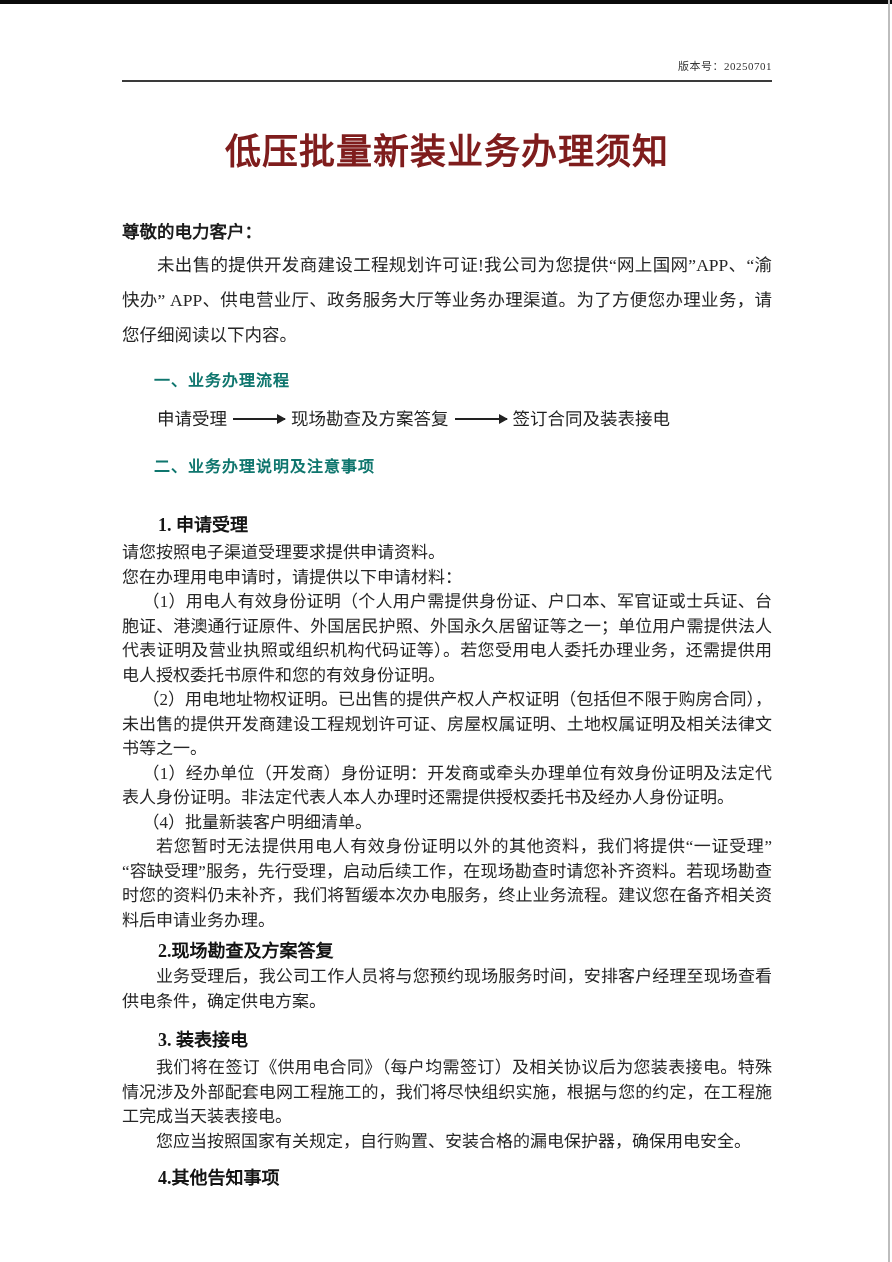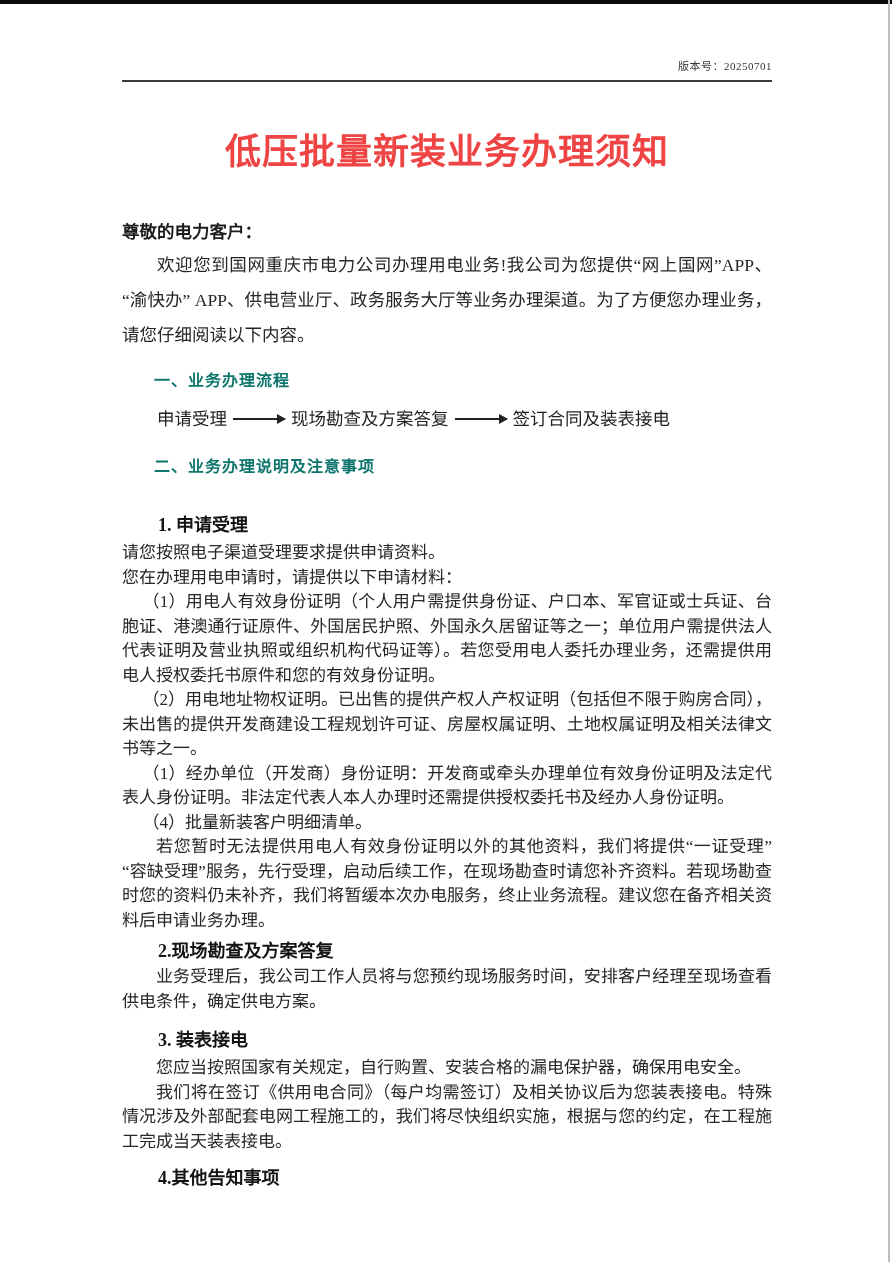--- a/index.html
+++ b/index.html
@@ -47,21 +47,21 @@
     border: 0;
     border-bottom: 2px solid #3a3a3a;
     height: 0;
   }
   .doc-title {
     margin: 46px 0 0 0;
     text-align: center;
     font-size: 36px;
     line-height: 48px;
     font-weight: bold;
-    color: #ef4444;
+    color: #7f1d1d;
     letter-spacing: 1px;
   }
   .salutation {
     margin: 44px 0 0 0;
     font-size: 17.5px;
     line-height: 24px;
     font-weight: bold;
     color: #1c1c1c;
   }
   .intro {
@@ -144,21 +144,21 @@
 
     <div class="header-row">
       <span>版本号：20250701</span>
     </div>
     <hr class="header-rule">
 
     <h1 class="doc-title">低压批量新装业务办理须知</h1>
 
     <p class="salutation">尊敬的电力客户：</p>
 
-    <p class="intro">欢迎您到国网重庆市电力公司办理用电业务!我公司为您提供“网上国网”APP、“渝快办” APP、供电营业厅、政务服务大厅等业务办理渠道。为了方便您办理业务，请您仔细阅读以下内容。</p>
+    <p class="intro">未出售的提供开发商建设工程规划许可证!我公司为您提供“网上国网”APP、“渝快办” APP、供电营业厅、政务服务大厅等业务办理渠道。为了方便您办理业务，请您仔细阅读以下内容。</p>
 
     <h2 class="sec-heading first">一、业务办理流程</h2>
 
     <div class="flow">
       <span class="flow-step">申请受理</span>
       <span class="flow-arrow"></span>
       <span class="flow-step">现场勘查及方案答复</span>
       <span class="flow-arrow"></span>
       <span class="flow-step">签订合同及装表接电</span>
     </div>
@@ -171,19 +171,19 @@
     <p class="body-text item">（1）用电人有效身份证明（个人用户需提供身份证、户口本、军官证或士兵证、台胞证、港澳通行证原件、外国居民护照、外国永久居留证等之一；单位用户需提供法人代表证明及营业执照或组织机构代码证等）。若您受用电人委托办理业务，还需提供用电人授权委托书原件和您的有效身份证明。</p>
     <p class="body-text item">（2）用电地址物权证明。已出售的提供产权人产权证明（包括但不限于购房合同），未出售的提供开发商建设工程规划许可证、房屋权属证明、土地权属证明及相关法律文书等之一。</p>
     <p class="body-text item">（1）经办单位（开发商）身份证明：开发商或牵头办理单位有效身份证明及法定代表人身份证明。非法定代表人本人办理时还需提供授权委托书及经办人身份证明。</p>
     <p class="body-text item">（4）批量新装客户明细清单。</p>
     <p class="body-text indent">若您暂时无法提供用电人有效身份证明以外的其他资料，我们将提供“一证受理”“容缺受理”服务，先行受理，启动后续工作，在现场勘查时请您补齐资料。若现场勘查时您的资料仍未补齐，我们将暂缓本次办电服务，终止业务流程。建议您在备齐相关资料后申请业务办理。</p>
 
     <h3 class="sub-heading s2">2.现场勘查及方案答复</h3>
     <p class="body-text indent">业务受理后，我公司工作人员将与您预约现场服务时间，安排客户经理至现场查看供电条件，确定供电方案。</p>
 
     <h3 class="sub-heading s3">3. 装表接电</h3>
+    <p class="body-text indent">我们将在签订《供用电合同》（每户均需签订）及相关协议后为您装表接电。特殊情况涉及外部配套电网工程施工的，我们将尽快组织实施，根据与您的约定，在工程施工完成当天装表接电。</p>
     <p class="body-text indent">您应当按照国家有关规定，自行购置、安装合格的漏电保护器，确保用电安全。</p>
-    <p class="body-text indent">我们将在签订《供用电合同》（每户均需签订）及相关协议后为您装表接电。特殊情况涉及外部配套电网工程施工的，我们将尽快组织实施，根据与您的约定，在工程施工完成当天装表接电。</p>
 
     <h3 class="sub-heading s4">4.其他告知事项</h3>
 
   </div>
 </div>
 
 </body></html>

